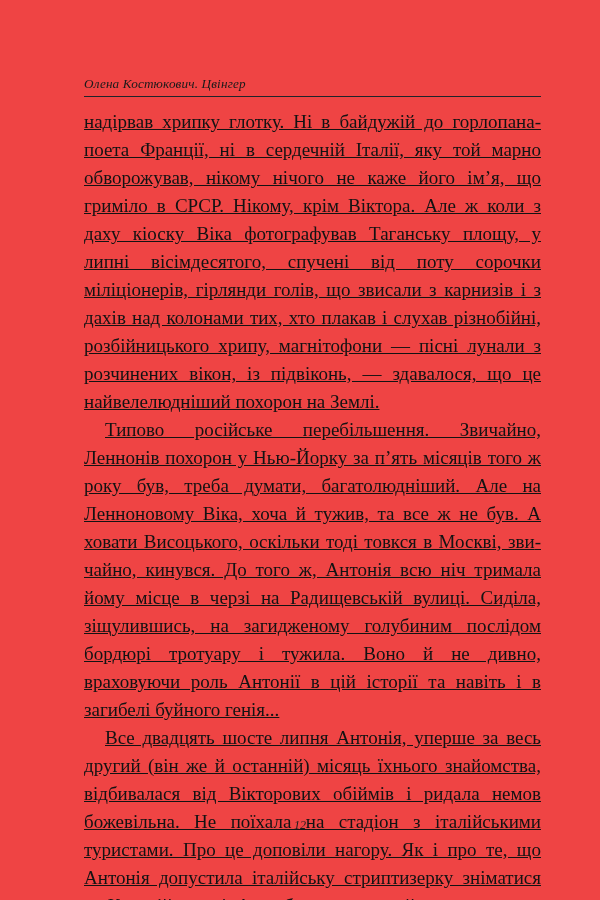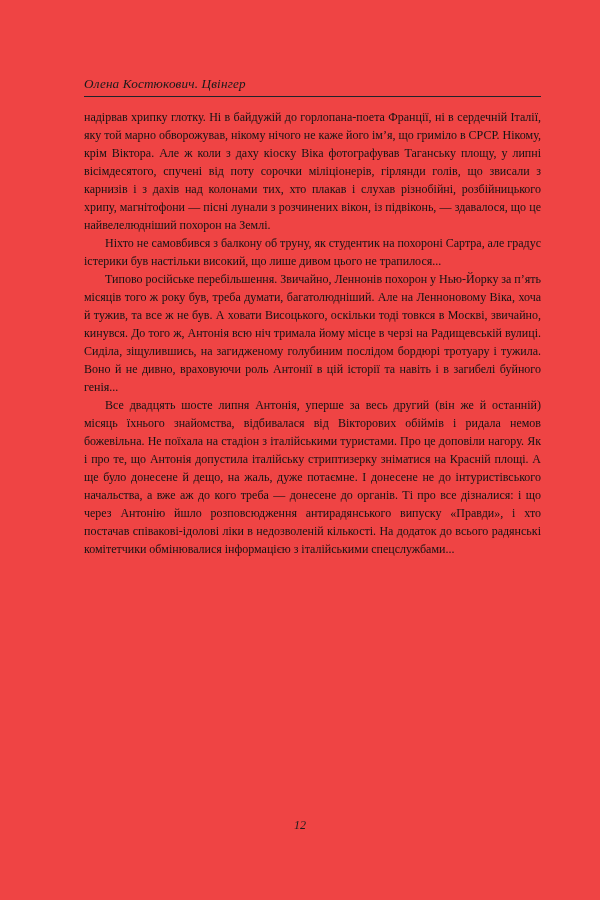--- a/index.html
+++ b/index.html
@@ -48,28 +48,29 @@
   
   .textblock {
     position: absolute;
     left: 84px;
     top: 108px;
     width: 457px;
   }
 
   .para {
     margin: 0;
-    font-size: 12px;
-    line-height: 18px;
+    font-size: 19px;
+    line-height: 28px;
     text-align: justify;
     text-justify: inter-word;
     hyphens: manual;
     -webkit-hyphens: manual;
     color: #131313;
     word-spacing: -0.1px;
+    text-decoration: underline;
   }
 
   .para.indent {
     text-indent: 21px;
   }
 
   
   .folio {
     position: absolute;
     left: 0;
@@ -91,21 +92,20 @@
 <div class="page">
 
   <div class="running-head">
     <div class="running-head-text">Олена Костюкович. Цвінгер</div>
   </div>
 
   <div class="head-rule"></div>
 
   <div class="textblock">
     <p class="para">надірвав хрипку глотку. Ні в байдужій до горлопана-поета Фран­ції, ні в сердечній Італії, яку той марно обворожував, нікому ні­чого не каже його ім’я, що гриміло в СРСР. Нікому, крім Віктора. Але ж коли з даху кіоску Віка фотографував Таганську площу, у липні вісімдесятого, спучені від поту сорочки міліціонерів, гір­лянди голів, що звисали з карнизів і з дахів над колонами тих, хто плакав і слухав різнобійні, розбійницького хрипу, магнітофони — пісні лунали з розчинених вікон, із підвіконь, — здавалося, що це найвелелюдніший похорон на Землі.</p>
-    <p class="para indent">Ніхто не самовбився з балкону об труну, як студентик на похо­роні Сартра, але градус істерики був настільки високий, що лише дивом цього не трапилося...</p>
     <p class="para indent">Типово російське перебільшення. Звичайно, Леннонів похо­рон у Нью-Йорку за п’ять місяців того ж року був, треба думати, багатолюдніший. Але на Ленноновому Віка, хоча й тужив, та все ж не був. А ховати Висоцького, оскільки тоді товкся в Москві, зви­чайно, кинувся. До того ж, Антонія всю ніч тримала йому місце в черзі на Радищевській вулиці. Сиділа, зіщулившись, на загидже­ному голубиним послідом бордюрі тротуару і тужила. Воно й не дивно, враховуючи роль Антонії в цій історії та навіть і в загибелі буйного генія...</p>
     <p class="para indent">Все двадцять шосте липня Антонія, уперше за весь другий (він же й останній) місяць їхнього знайомства, відбивалася від Вікторових обіймів і ридала немов божевільна. Не поїхала на ста­діон з італійськими туристами. Про це доповіли нагору. Як і про те, що Антонія допустила італійську стриптизерку зніматися на Красній площі. А ще було донесене й дещо, на жаль, дуже потаєм­не. І донесене не до інтуристівського начальства, а вже аж до кого треба — донесене до органів. Ті про все дізналися: і що через Ан­тонію йшло розповсюдження антирадянського випуску «Правди», і хто постачав співакові-ідолові ліки в недозволеній кількості. На додаток до всього радянські комітетчики обмінювалися інформа­цією з італійськими спецслужбами...</p>
   </div>
 
   <div class="folio">
     <span class="folio-number">12</span>
   </div>
 
 </div>
 

